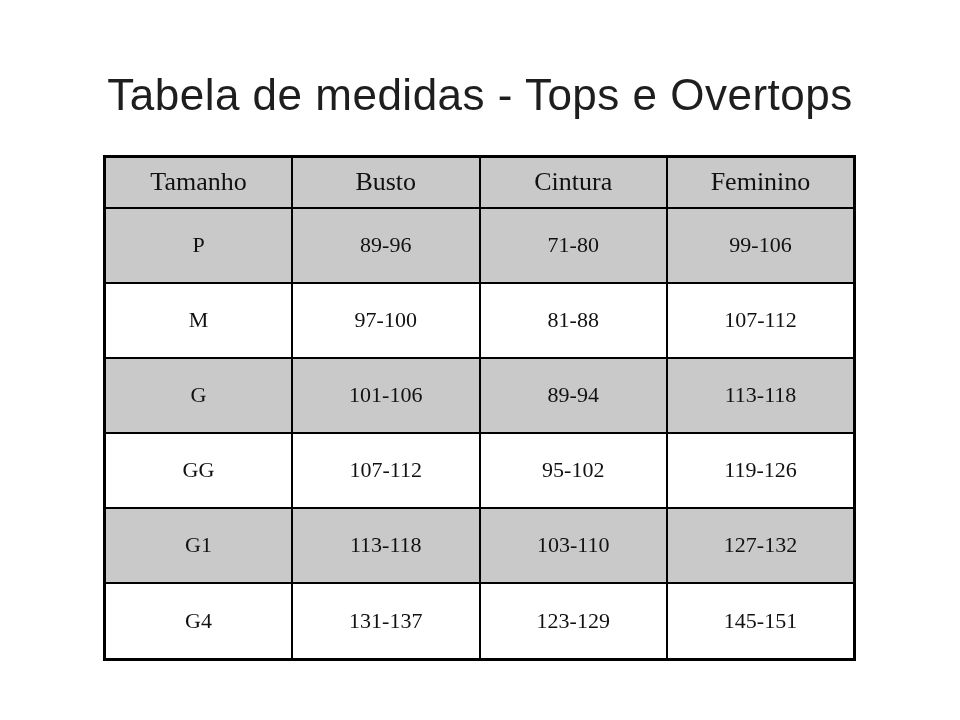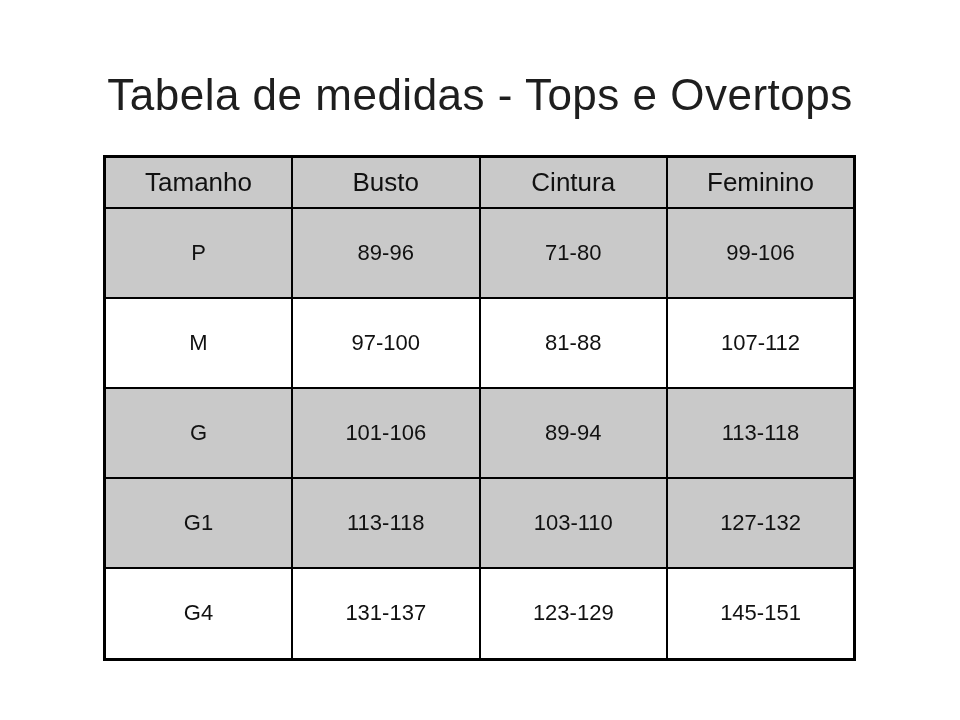--- a/index.html
+++ b/index.html
@@ -38,20 +38,21 @@
     table-layout: fixed;
     border: 3px solid var(--border-color, #000);
   }
   table.sizes th, table.sizes td {
     border: 2px solid var(--border-color, #000);
     text-align: center;
     vertical-align: middle;
     padding: 0;
     color: #111111;
     background: var(--row-bg, #ffffff);
+    font-family: Liberation Serif, serif;
   }
   table.sizes thead tr { height: 51px; }
   table.sizes th {
     background: var(--header-bg, #c9c9c9);
     font-size: 26px;
     font-weight: 400;
   }
   table.sizes td { font-size: 22px; }
   table.sizes tr.gray td { background: var(--row-alt-bg, #c9c9c9); }
 </style>
@@ -84,20 +85,26 @@
           <td>97-100</td>
           <td>81-88</td>
           <td>107-112</td>
         </tr>
         <tr class="gray">
           <td>G</td>
           <td>101-106</td>
           <td>89-94</td>
           <td>113-118</td>
         </tr>
+        <tr>
+          <td>GG</td>
+          <td>107-112</td>
+          <td>95-102</td>
+          <td>119-126</td>
+        </tr>
         <tr class="gray">
           <td>G1</td>
           <td>113-118</td>
           <td>103-110</td>
           <td>127-132</td>
         </tr>
         <tr>
           <td>G4</td>
           <td>131-137</td>
           <td>123-129</td>

